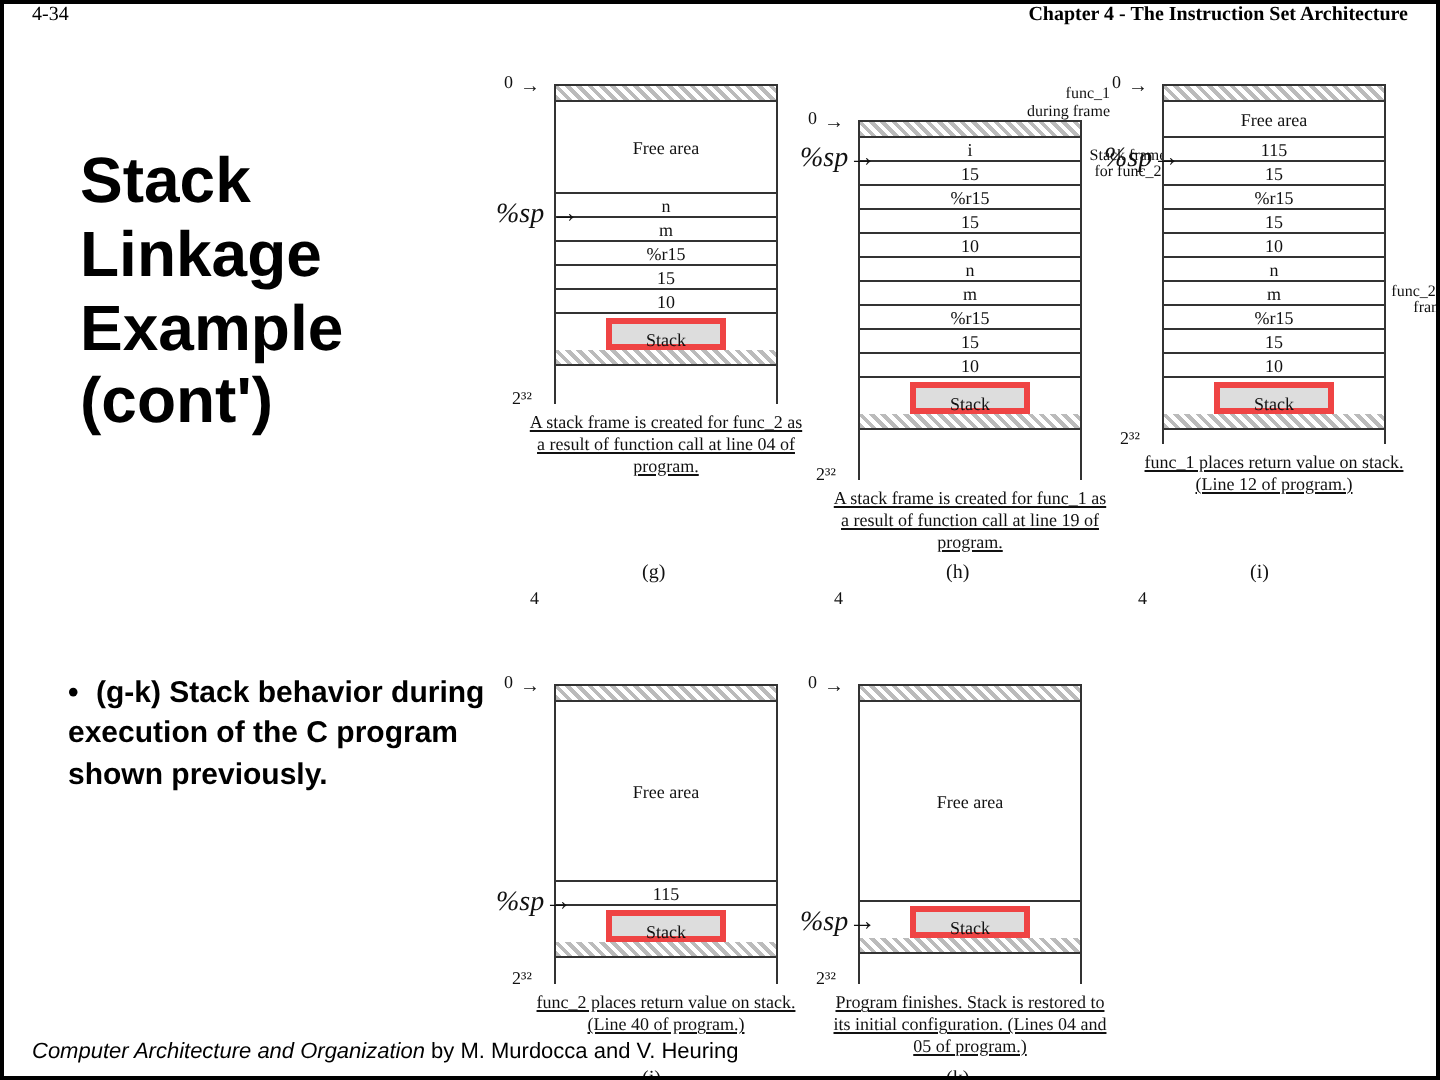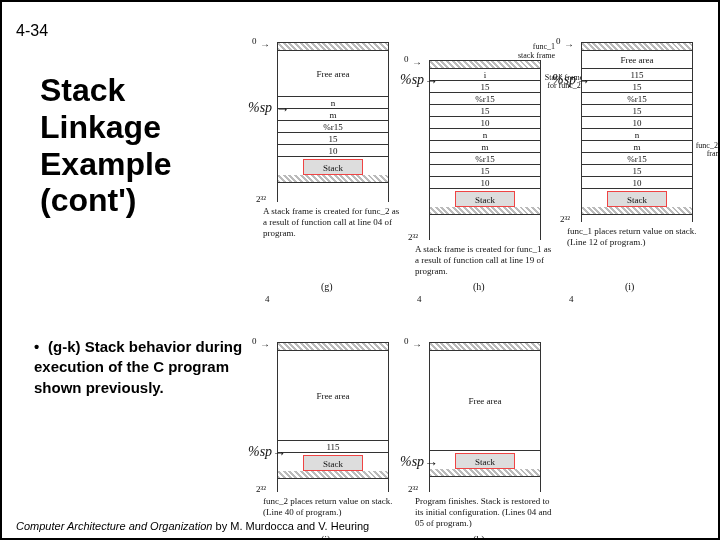--- a/index.html
+++ b/index.html
@@ -6,22 +6,23 @@
   html, body { width: 720px; height: 540px; }
   body {
     font-family: Arial, Helvetica, sans-serif;
     background: #fff;
     position: relative;
     border: 2px solid #000;
   }
   .header {
     display: flex;
     justify-content: space-between;
-    padding: 20px 14px 0 14px;
-    font-size: 16px;
+    padding: 0 14px 0 14px;
+    font-size: 10px;
+    font-family: Liberation Serif, serif;
   }
   .page-num { font-weight: normal; }
   .chapter { font-weight: bold; }
   .title {
     position: absolute;
     left: 38px; top: 70px; width: 200px;
     font-size: 32px; font-weight: bold; text-align: left;
     line-height: 1.15;
   }
   .bullet {
@@ -51,35 +52,36 @@
   }
   .two32 { position:absolute; left:-22px; bottom:-2px; font-size:9px; }
   .sp-lbl { position:absolute; left:-30px; font-size:14px;font-style:italic; }
   .arrow0 { position:absolute; left:-18px; top:-4px; font-size:10px; }
   .arrow0::after { content:"→"; }
   .zero { position:absolute; left:-26px; top:-6px; font-size:9px; }
   .topline { height:0; border-top:1px solid #333; }
   .free { height:46px; border-bottom:1px solid #333; display:flex;align-items:center;justify-content:center; }
   .free.tall { height:90px; }
   .cell { height:12px; border-bottom:1px solid #333; text-align:center; line-height:12px; background:#fff;}
-  .stacklbl { height:16px; background:#ddd; border:1px solid #ef4444; text-align:center; line-height:16px; margin-top:2px; width:60px; margin-left:auto;margin-right:auto; font-size:9px;}
+  .stacklbl { height:16px; background:#ddd; border:3px solid #ef4444; text-align:center; line-height:16px; margin-top:2px; width:60px; margin-left:auto;margin-right:auto; font-size:9px;}
   .hatch { height:8px; background:repeating-linear-gradient(45deg,#bbb,#bbb 2px,#fff 2px,#fff 4px); border-bottom:1px solid #333;}
-  .cap { margin-top:4px; font-size:9px; line-height:1.2; }
+  .cap { text-align:center; margin-top:4px; font-size:9px; line-height:1.2;text-decoration:underline; }
   .figid { position:absolute; left:2px; bottom:34px; font-size:10px; }
   .bracket { position:absolute; font-size:8px; text-align:center; line-height:1.05;}
   .bracket.r { right:-46px; width:44px; }
 
   .panel .four { position:absolute; left:2px; bottom:22px; font-size:9px; }
   .panel-wrap { position:relative; padding-bottom:50px;}
 </style>
 </head>
 <body>
 
 <div class="header">
   <span class="page-num">4-34</span>
+  <span class="chapter">Chapter 4 - The Instruction Set Architecture</span>
 </div>
 
 <div class="title">Stack Linkage Example (cont')</div>
 
 <div class="bullet">
   <span class="dot">•</span><span>(g-k) Stack behavior during execution of the C program shown previously.</span>
 </div>
 
 <div class="footer">
   <span class="left">
@@ -108,21 +110,21 @@
         <div class="hatch"></div>
         <span class="two32">2³²</span>
       </div>
       <span class="four">4</span>
       <span class="figid" style="left:58px;">(g)</span>
       <div class="cap">A stack frame is created for func_2 as a result of function call at line 04 of program.</div>
     </div>
 
     <div class="panel panel-wrap">
       <div style="text-align:right;font-size:8px;white-space:pre;">func_1
-stack frame</div>
+during frame</div>
       <div class="stackbox" style="height:180px;">
         <span class="zero">0</span>
         <span class="arrow0"></span>
         <div class="topline"></div>
           <div class="hatch"></div>
         <span class="sp-lbl" style="top:12px;"><span>%sp</span>→</span>
         <span class="bracket r" style="top:14px;">Stack frame for func_2</span>
         <div class="cell">i</div>
         <div class="cell">15</div>
         <div class="cell">%r15</div>

